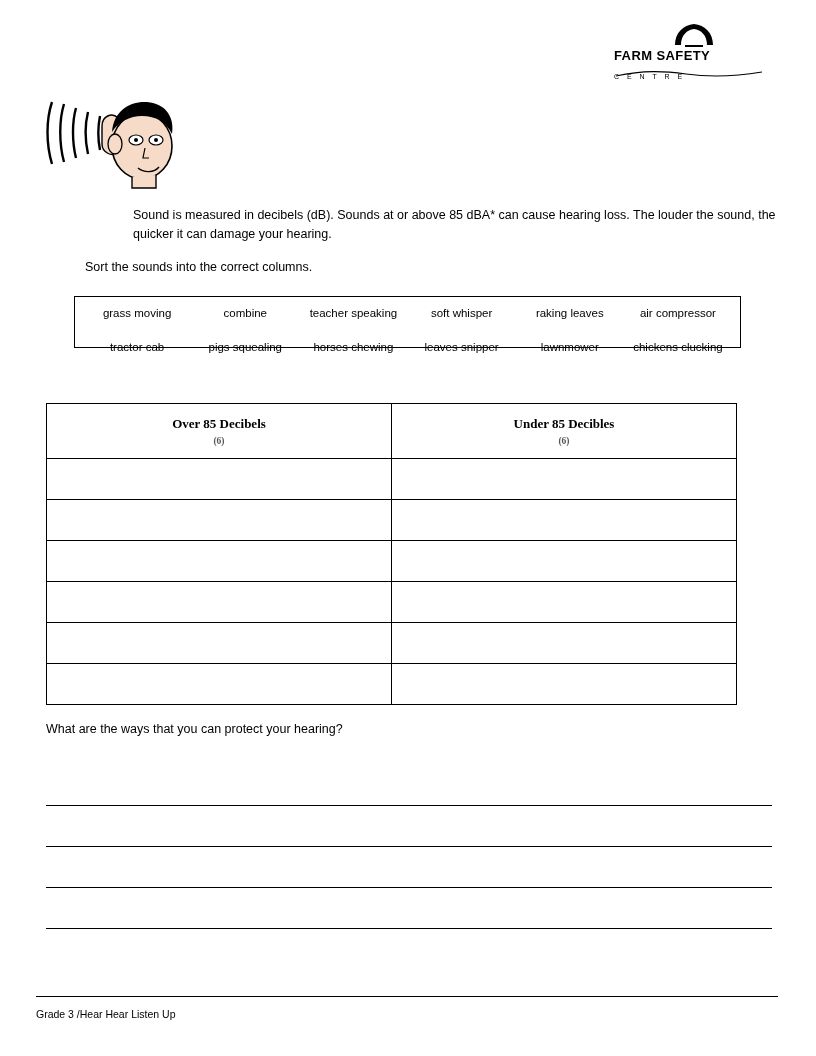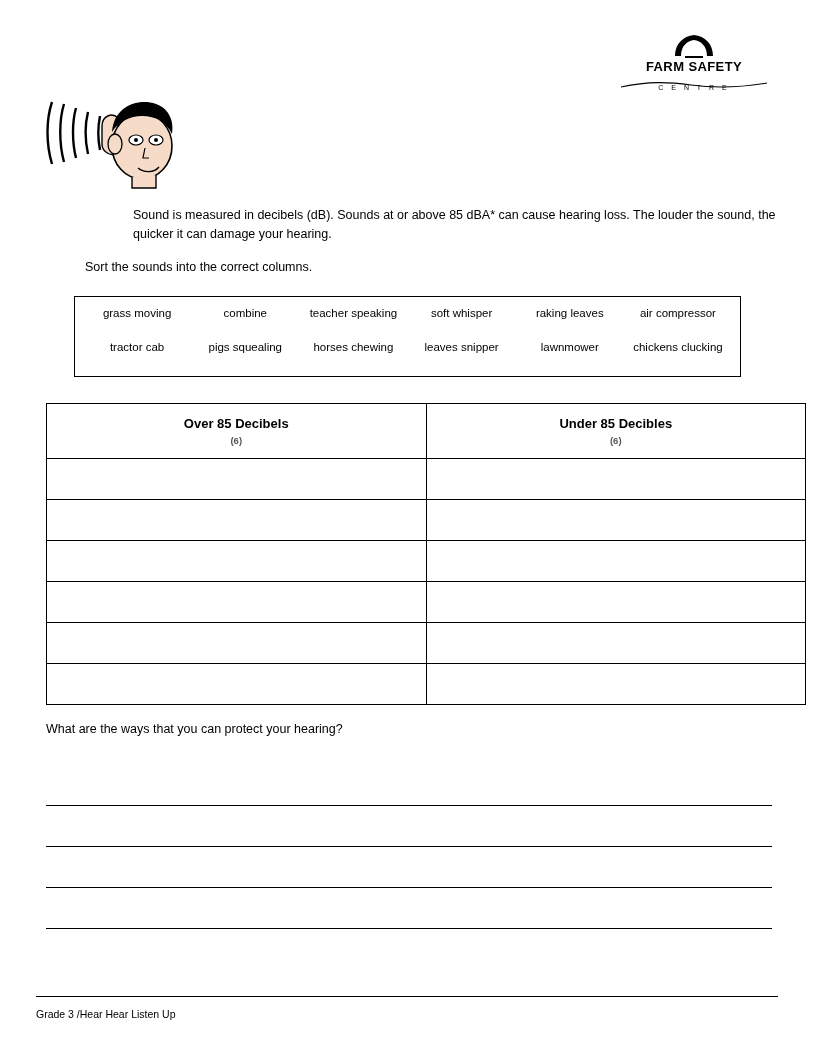--- a/index.html
+++ b/index.html
@@ -20,23 +20,22 @@
     position: absolute;
     left: 0; top: 0;
     width: 816px;
     height: 1056px;
   }
 
   
   .logo {
     position: absolute;
     right: 42px;
-    top: 32px;
+    top: 21px;
     width: 160px;
-    text-align: center;
   }
   .logo-mark {
     width: 46px;
     height: 26px;
     margin: 0 auto 2px auto;
     position: relative;
   }
   .logo-name {
     font-size: 13px;
     font-weight: bold;
@@ -90,21 +89,21 @@
     width: 675px;
     font-size: 12.5px;
   }
 
   
   .wordbank {
     position: absolute;
     left: 74px;
     top: 296px;
     width: 667px;
-    height: 81px;
+    height: 52px;
     border: 1px solid #000;
     box-sizing: border-box;
     padding: 10px 8px 8px 8px;
   }
   .wb-row {
     display: flex;
     width: 100%;
     font-size: 11.5px;
   }
   .wb-row + .wb-row { margin-top: 22px; }
@@ -112,23 +111,24 @@
     flex: 1 1 0;
     text-align: center;
     white-space: nowrap;
   }
 
   
   .sort-table {
     position: absolute;
     left: 46px;
     top: 403px;
-    width: 760px;
+    width: 691px;
     border-collapse: collapse;
     table-layout: fixed;
+    font-family: Liberation Serif, serif;
   }
   .sort-table td, .sort-table th {
     border: 1px solid #000;
     padding: 0;
   }
   .sort-head {
     height: 54px;
     text-align: center;
     vertical-align: middle;
   }

